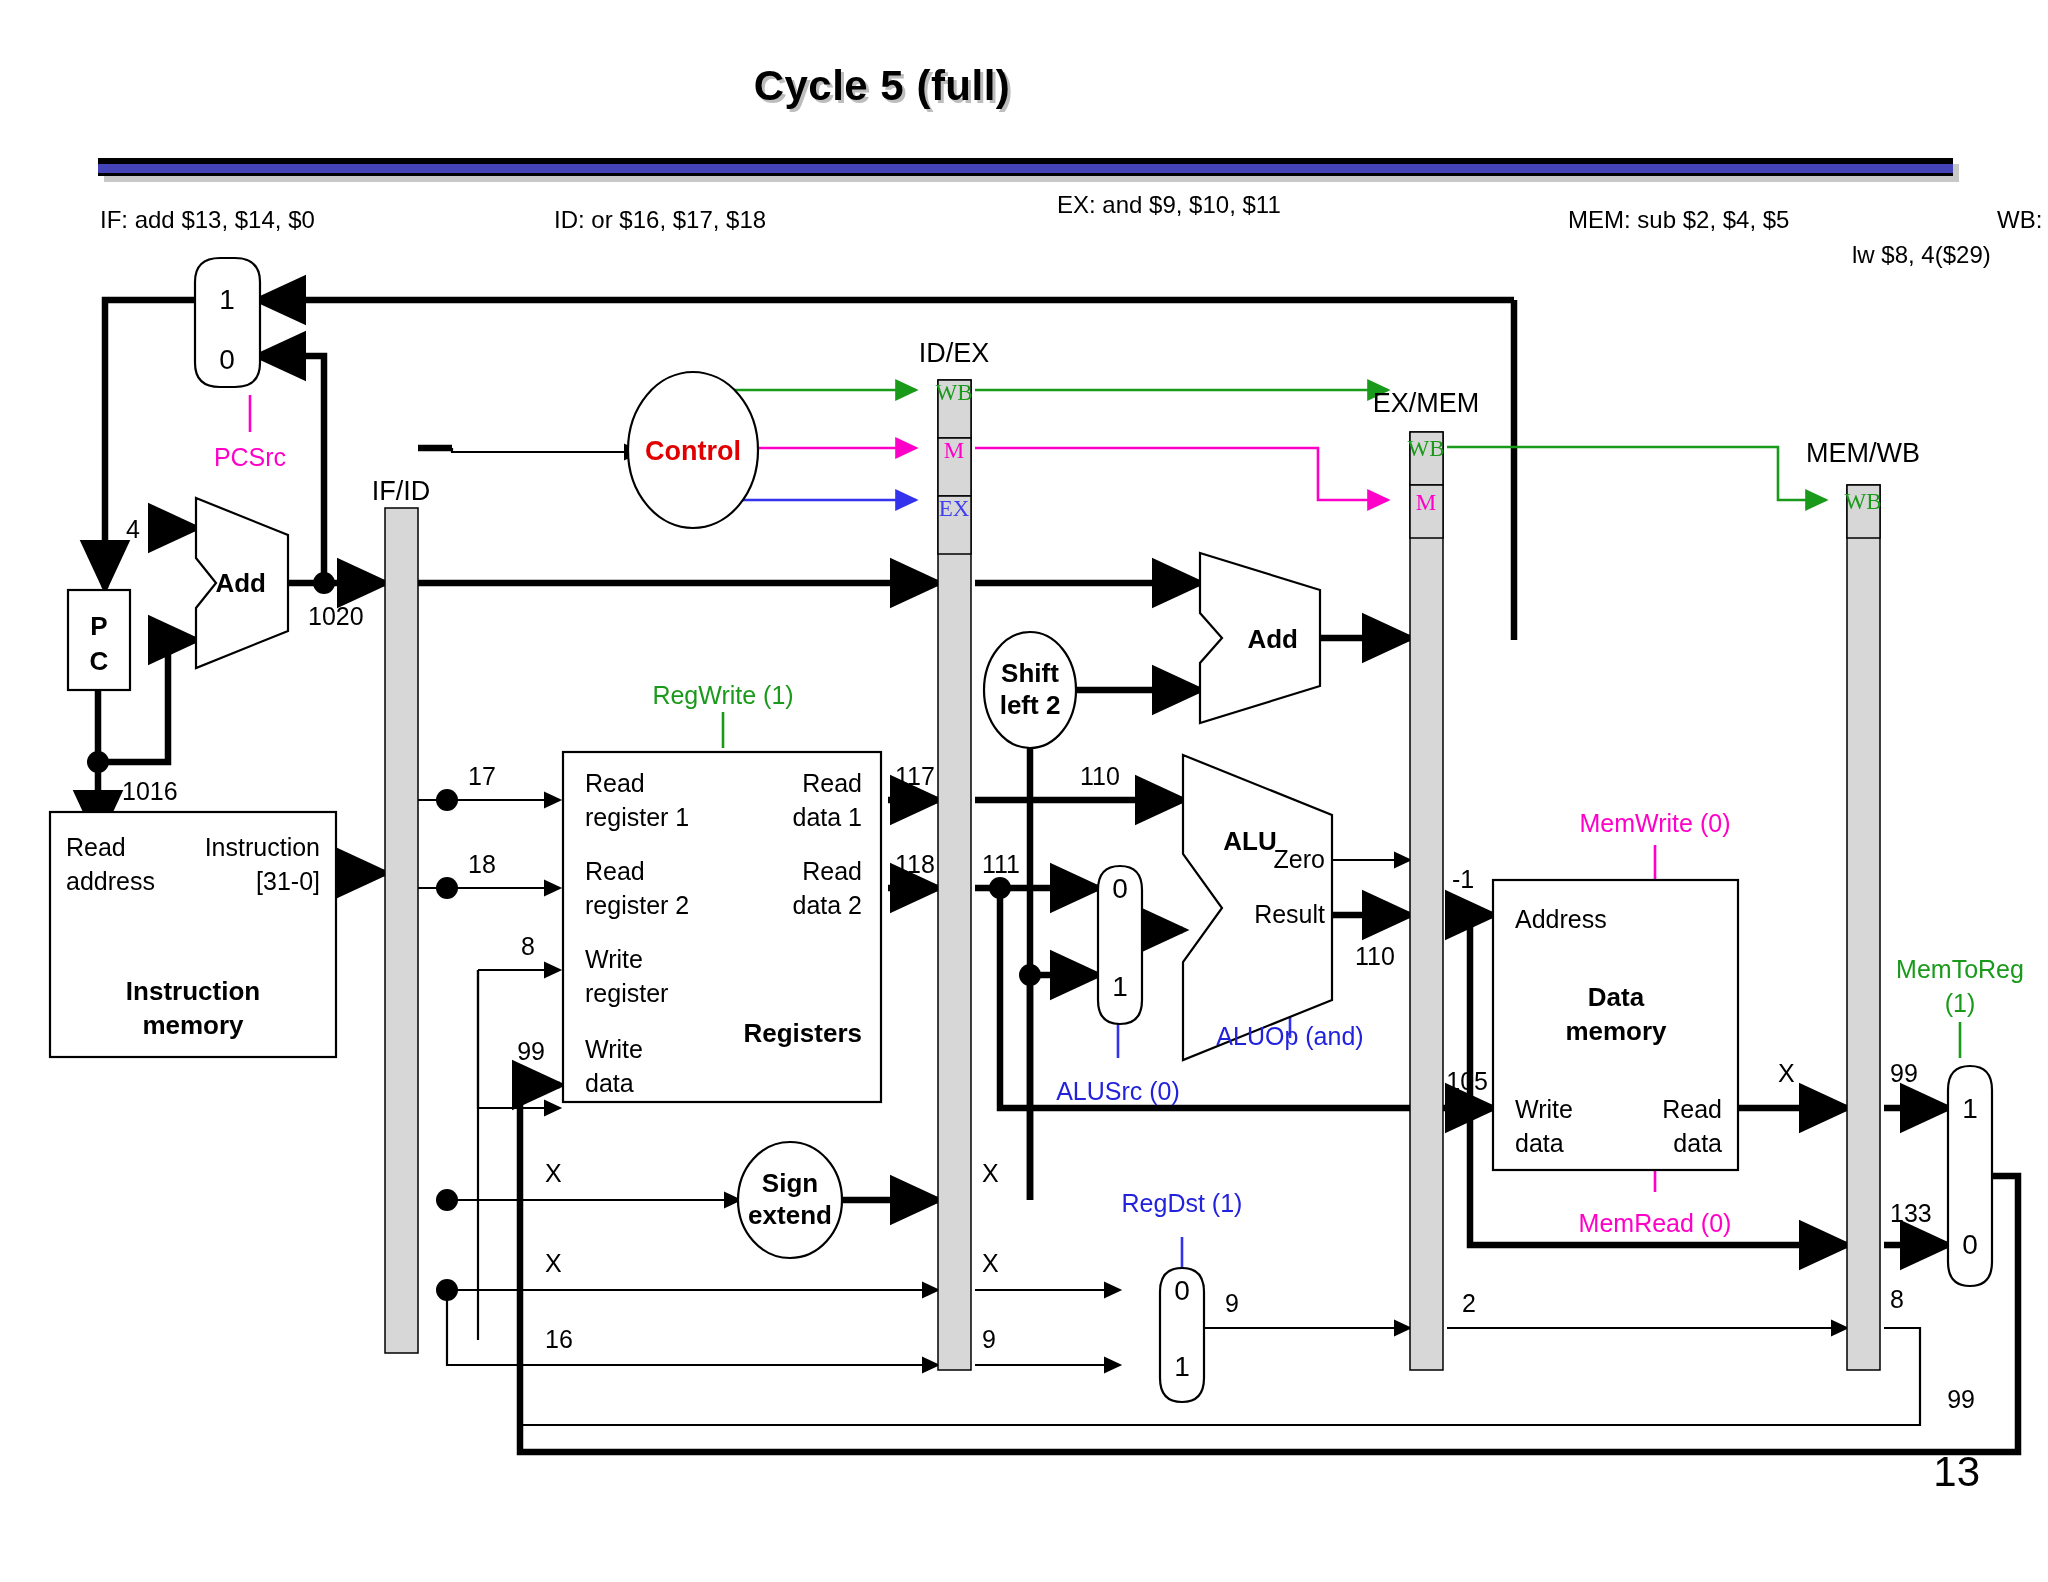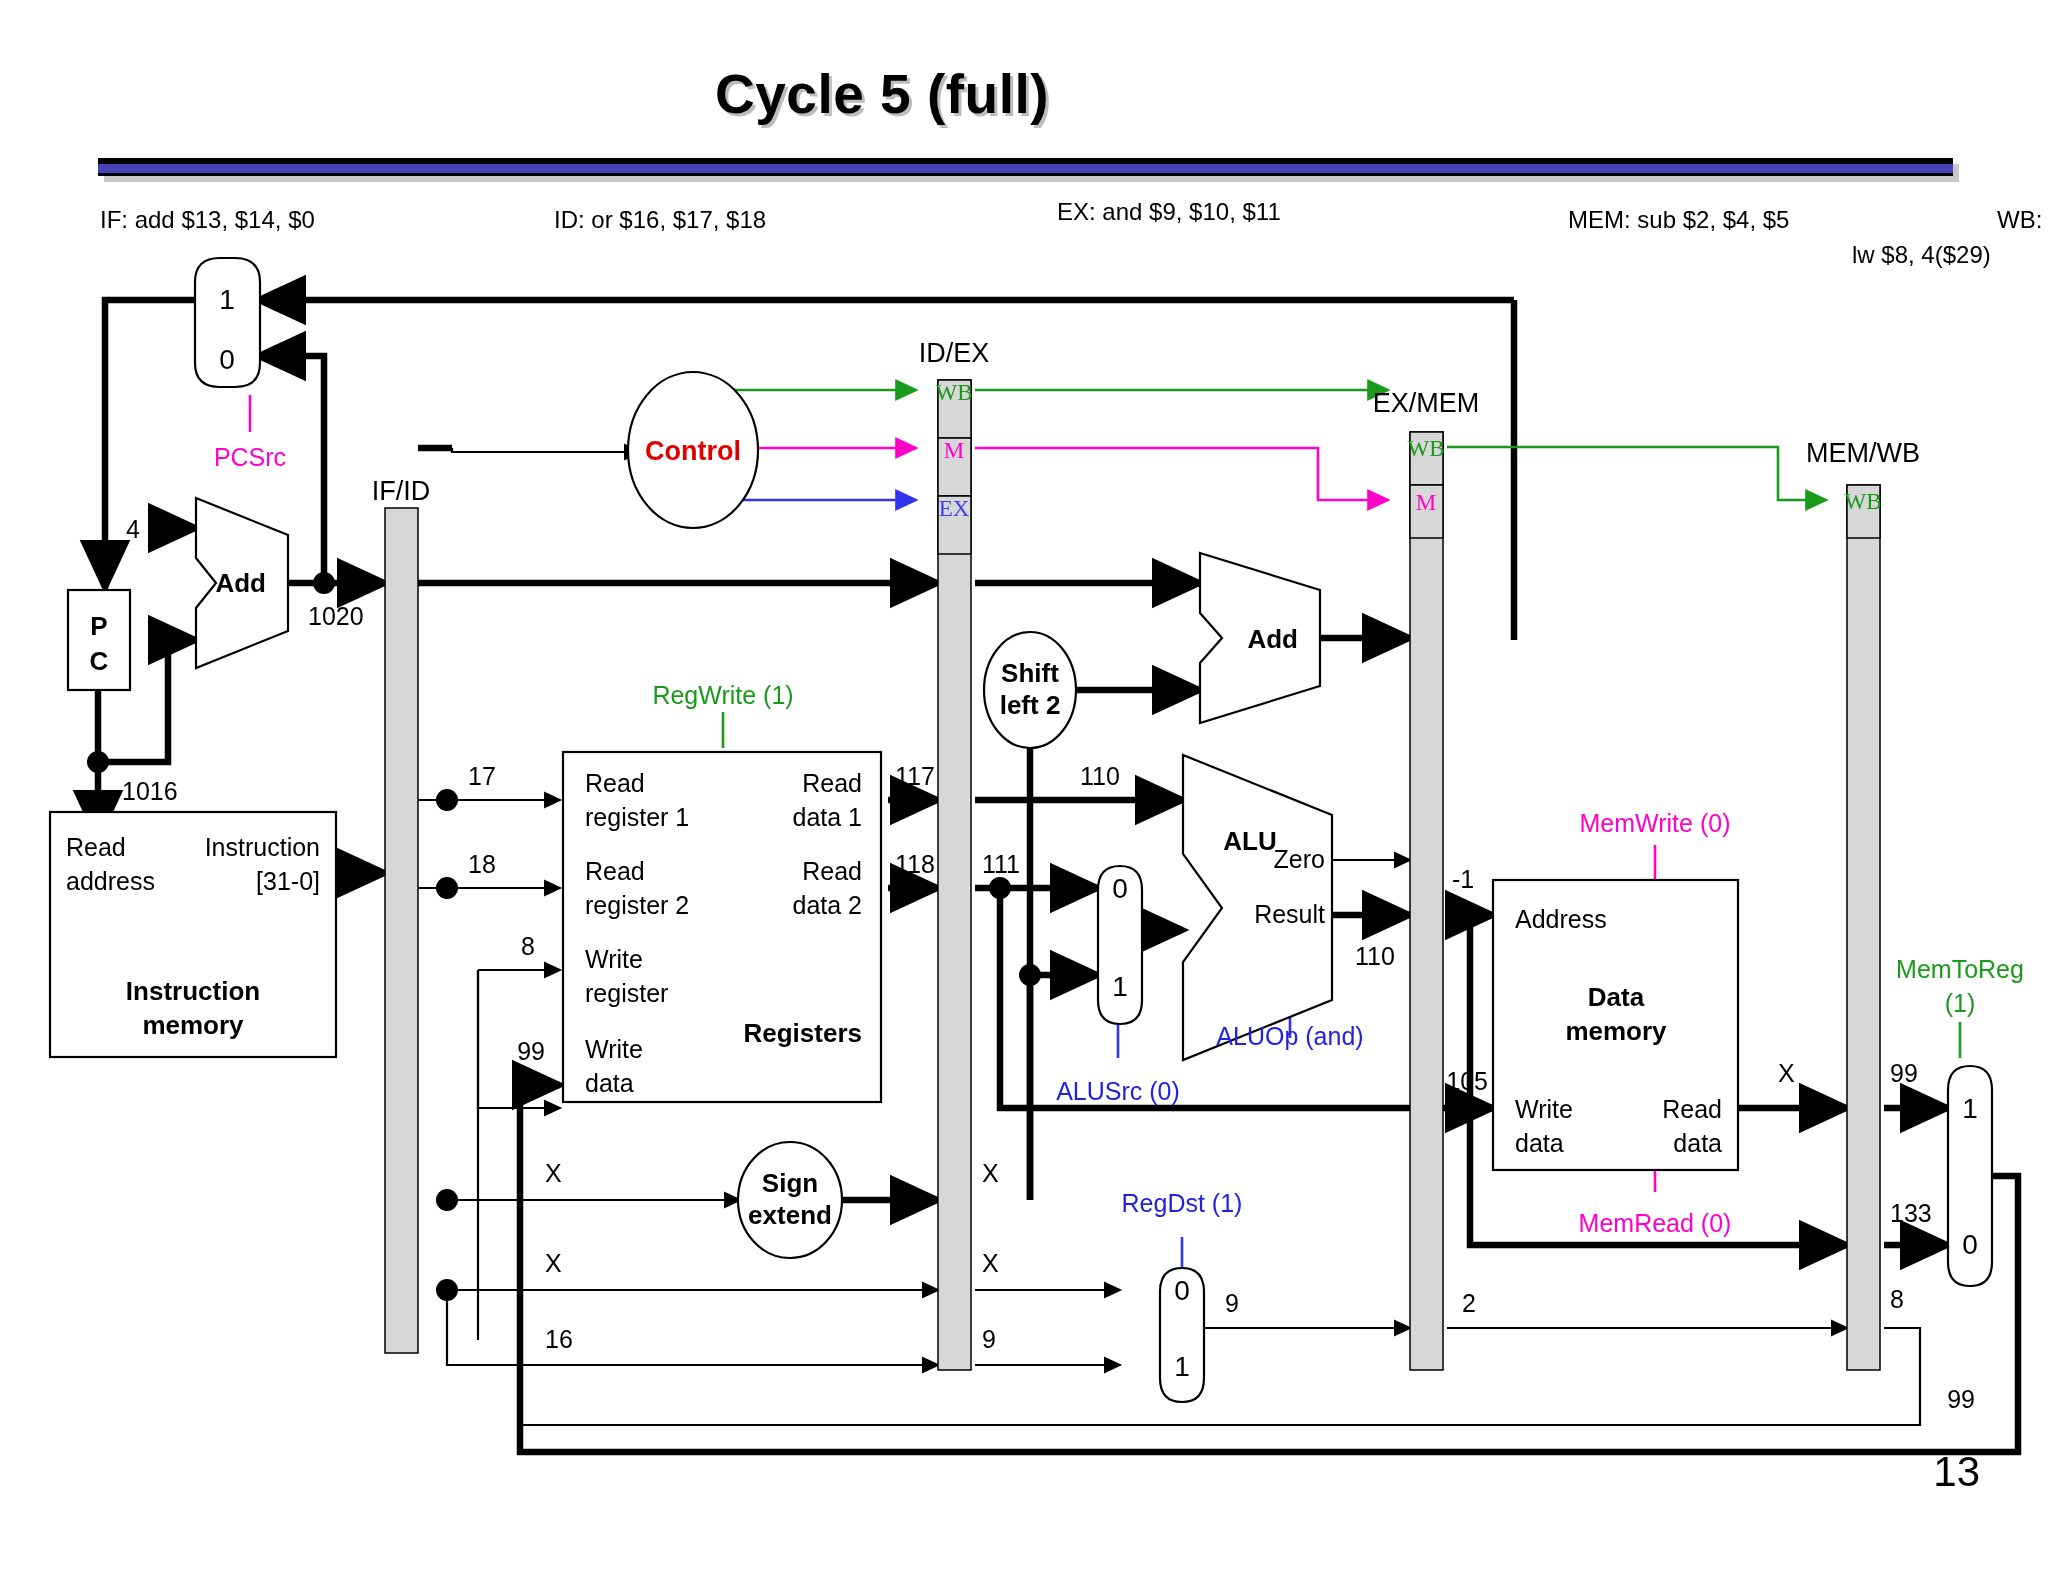--- a/index.html
+++ b/index.html
@@ -1,21 +1,21 @@
 <!DOCTYPE html>
 <html><head>
 <meta charset="utf-8">
 <style>
   html,body{margin:0;padding:0;background:#ffffff;}
   body{width:2048px;height:1582px;font-family:"Liberation Sans",sans-serif;position:relative;overflow:hidden;}
   #root{position:relative;width:2048px;height:1582px;}
 
   .title{
     position:absolute;left:0;top:62px;width:1764px;text-align:center;
-    font-size:55px;font-weight:bold;color:#000;letter-spacing:.5px;
+    font-size:42px;font-weight:bold;color:#000;letter-spacing:.5px;
     text-shadow:3px 3px 0 #bdbdbd;
   }
   .rule-wrap{position:absolute;left:98px;top:158px;width:1855px;height:22px;}
   .rule-shadow{position:absolute;left:6px;top:6px;width:1855px;height:18px;background:#c8c8c8;}
   .rule{position:absolute;left:0;top:0;width:1855px;height:18px;background:#000;
         border-top:2px solid #000;box-sizing:border-box;}
   .rule-inner{position:absolute;left:0;top:4px;width:1855px;height:9px;background:#4444b8;}
 
   .stage{position:absolute;font-size:24px;color:#000;white-space:nowrap;}
 
@@ -48,21 +48,21 @@
 
   <div class="rule-wrap">
     <div class="rule-shadow"></div>
     <div class="rule">
         <div class="rule-inner"></div>
       </div>
   </div>
 
   <div class="stage" style="left:100px;top:206px;">IF: add $13, $14, $0</div>
   <div class="stage" style="left:554px;top:206px;">ID: or $16, $17, $18</div>
-  <div class="stage" style="left:1057px;top:198px;">EX: and $9, $10, $11</div>
+  <div class="stage" style="left:1057px;top:191px;">EX: and $9, $10, $11</div>
   <div class="stage" style="left:1528px;top:206px;margin-left:40px;">MEM: sub $2, $4, $5</div>
   <div class="stage" style="left:1997px;top:206px;">WB:</div>
   <div class="stage" style="left:1852px;top:241px;">lw $8, 4($29)</div>
 
   <div class="pagenum">13</div>
 
   <svg viewBox="0 0 2048 1582">
     <defs>
       <marker id="ah" markerWidth="9" markerHeight="9" refX="7.4" refY="4.5" orient="auto" markerUnits="strokeWidth">
         <path d="M0,0.6 L8.4,4.5 L0,8.4 z" fill="#000"></path>

